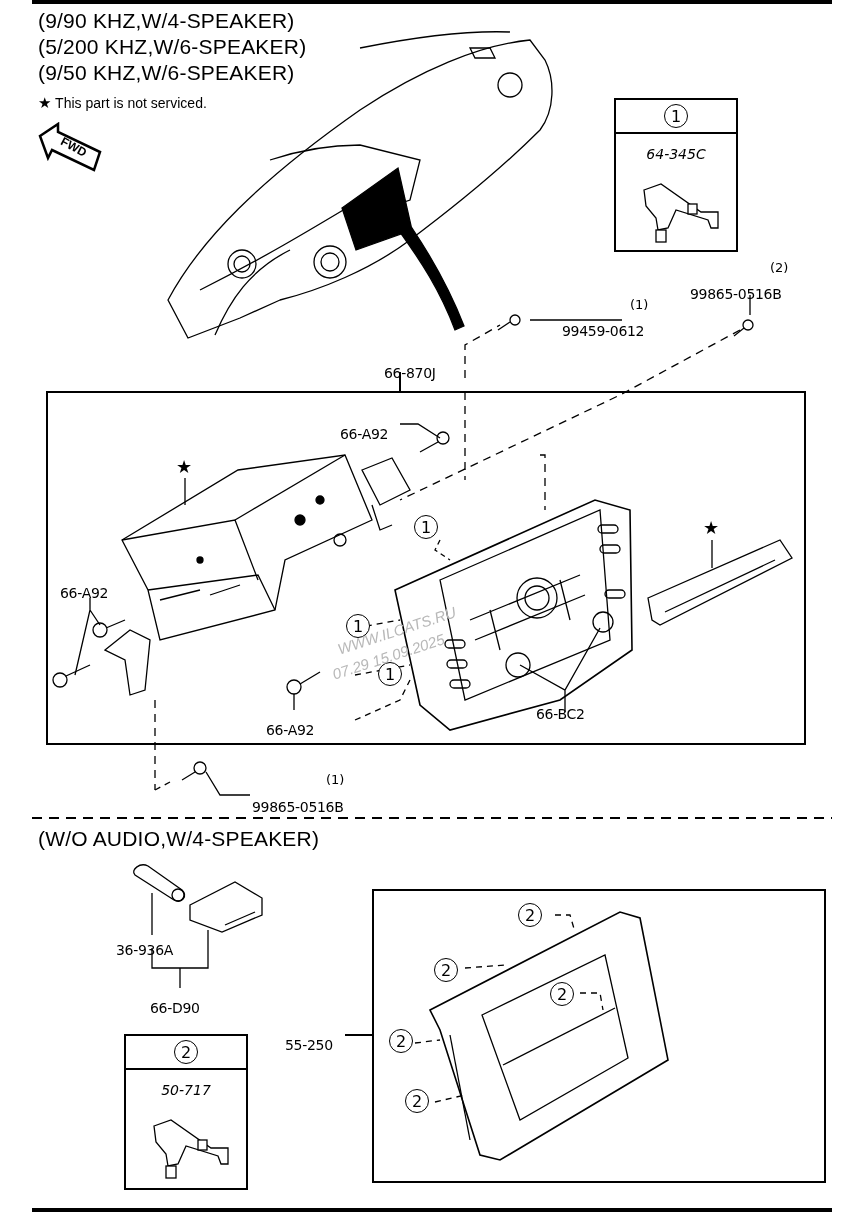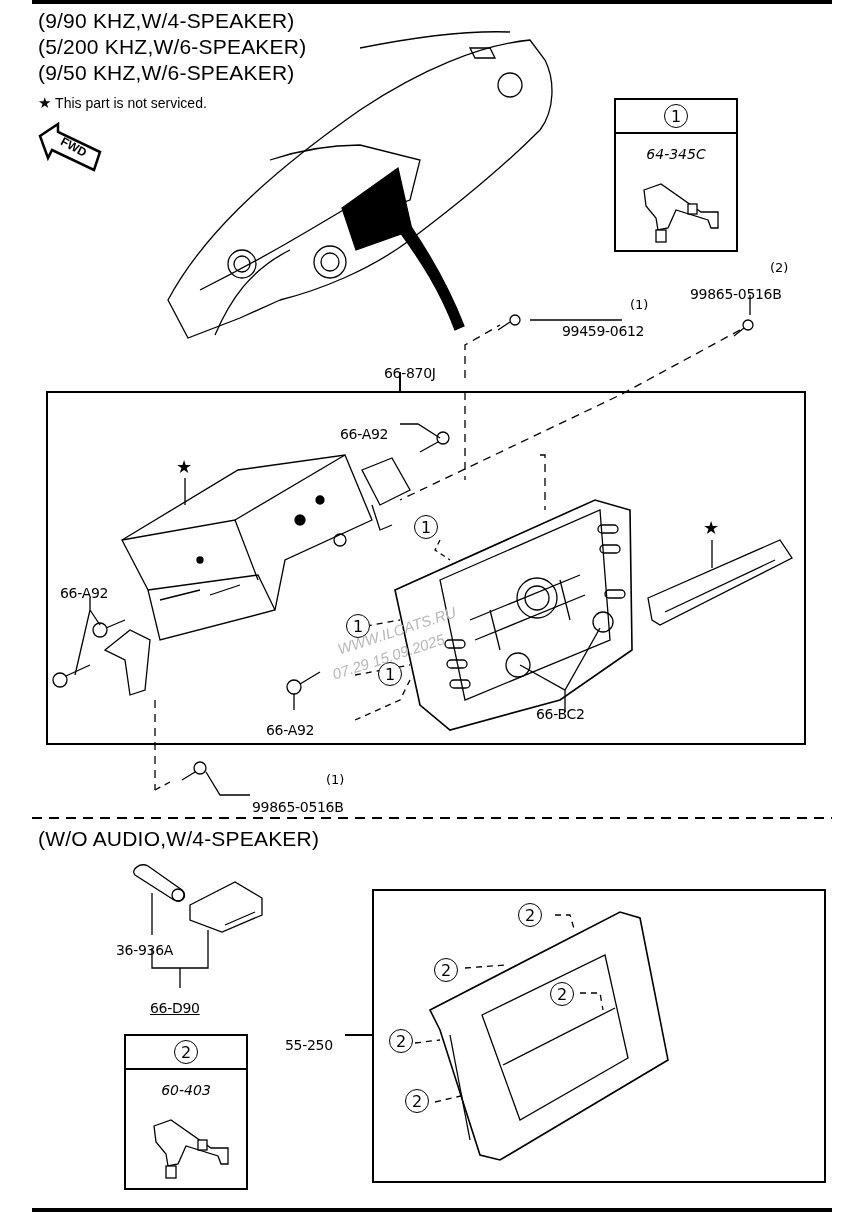--- a/index.html
+++ b/index.html
@@ -214,34 +214,34 @@
       <path d="M28,20 L45,14 L85,42 L102,42 L102,58 L95,58 L92,50 L60,40 L52,58 L42,60 L40,48 L30,36 Z"></path>
       <rect x="72" y="34" width="9" height="10"></rect>
       <rect x="40" y="60" width="10" height="12"></rect>
     </g>
   </svg>
 </div>
 
 <div class="hdr" style="top:826px;">(W/O AUDIO,W/4-SPEAKER)</div>
 
 <div class="pn" style="left:116px; top:932px;">36-936A</div>
-<div class="pn" style="left:150px; top:990px;text-decoration:underline;">66-D90</div>
+<div class="pn" style="left:150px; top:990px;">66-D90</div>
 <div class="pn" style="left:285px; top:1027px;">55-250</div>
 
 <div class="abs circ" style="left:518px; top:903px;">2</div>
 <div class="abs circ" style="left:434px; top:958px;">2</div>
 <div class="abs circ" style="left:550px; top:982px;">2</div>
 <div class="abs circ" style="left:389px; top:1029px;">2</div>
 <div class="abs circ" style="left:405px; top:1089px;">2</div>
 
 <div class="legend-box" style="left:124px; top:1034px; width:120px; height:152px;">
   <div class="legend-head">
     <span class="circ">2</span>
   </div>
-  <div class="legend-pn">60-403</div>
+  <div class="legend-pn">50-717</div>
   <svg width="120" height="80" viewBox="0 0 120 80" style="position:absolute; left:0; top:70px;">
     <g fill="#fff" stroke="#000" stroke-width="1.3">
       <path d="M28,20 L45,14 L85,42 L102,42 L102,58 L95,58 L92,50 L60,40 L52,58 L42,60 L40,48 L30,36 Z"></path>
       <rect x="72" y="34" width="9" height="10"></rect>
       <rect x="40" y="60" width="10" height="12"></rect>
     </g>
   </svg>
 </div>
 
 </body></html>

